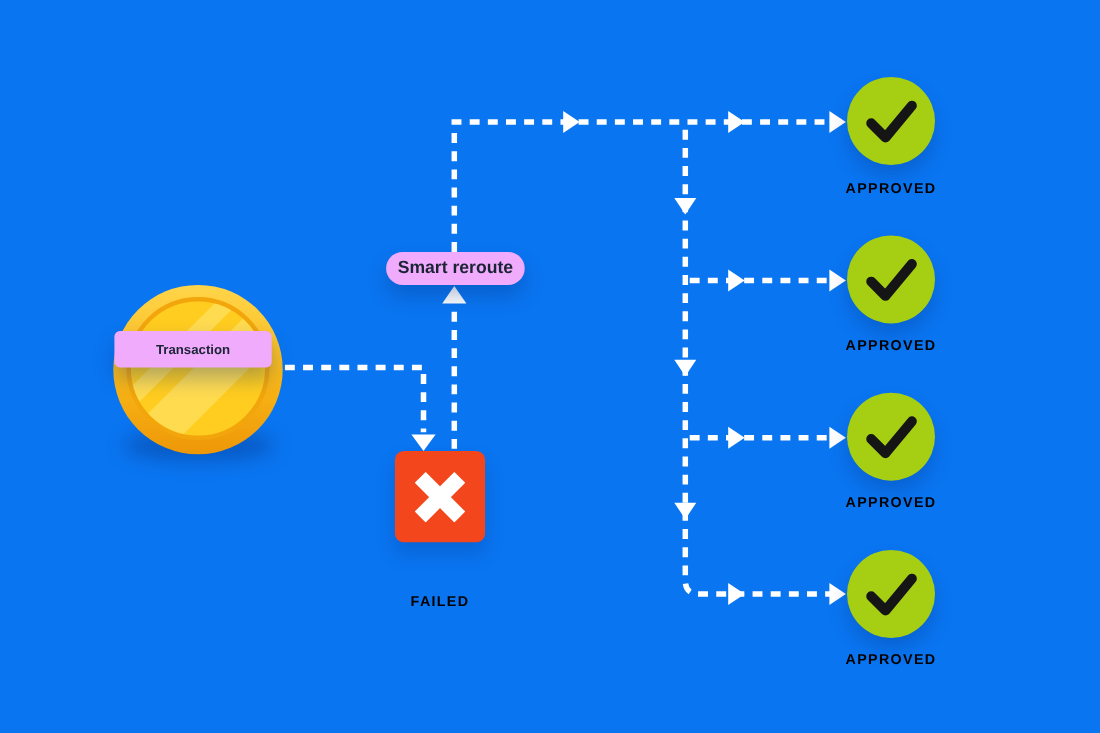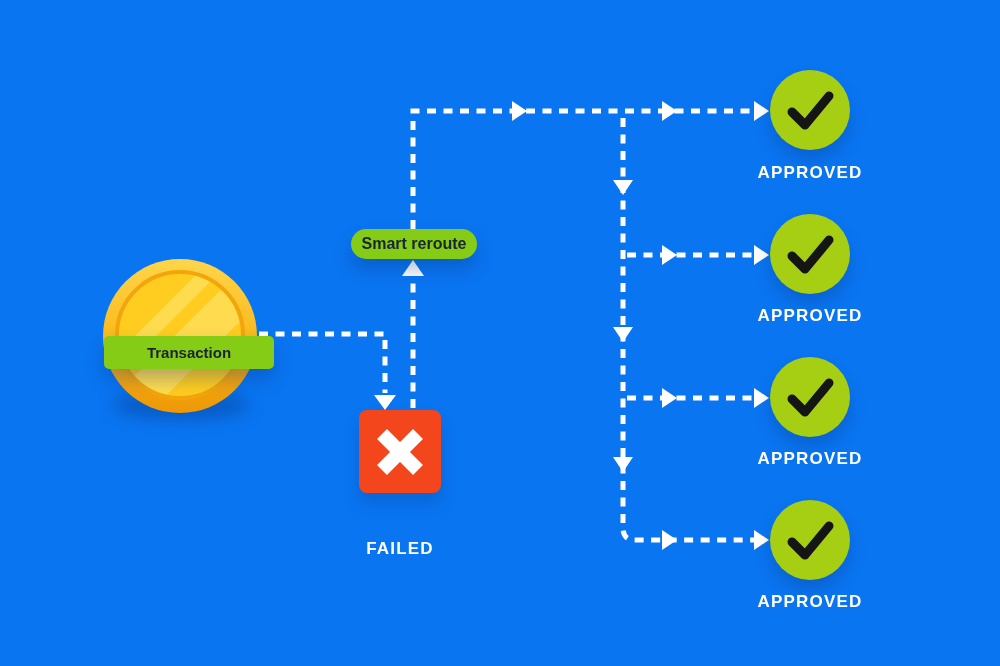--- a/index.html
+++ b/index.html
@@ -22,43 +22,43 @@
   .coin-face{
     position:absolute;left:12px;top:11px;width:122px;height:122px;border-radius:50%;
     background:#FFCD1F;border:4px solid #F2A60C;overflow:hidden;
   }
   .coin-stripe{position:absolute;background:#FFDF5C;opacity:.8;transform:rotate(45deg);}
   .coin-stripe.wide{left:60px;top:-40px;width:36px;height:210px;}
   .coin-stripe.narrow{left:16px;top:-40px;width:15px;height:210px;}
 
   
   .tag{
-    position:absolute;background:#84cc16;display:flex;align-items:center;justify-content:center;
+    position:absolute;background:#f0abfc;display:flex;align-items:center;justify-content:center;
     color:#1B2435;font-weight:800;z-index:6;
     box-shadow:0 10px 18px rgba(6,45,120,.30);
   }
-  .tag.transaction{left:104px;top:336px;width:170px;height:33px;border-radius:5px;font-size:15px;}
+  .tag.transaction{left:104px;top:301px;width:143px;height:33px;border-radius:5px;font-size:12px;}
   .tag.pill{left:351px;top:229px;width:126px;height:30px;border-radius:16px;font-size:16px;}
 
   
   .failed-box{
     position:absolute;left:359px;top:410px;width:82px;height:83px;border-radius:8px;
     background:#F4461C;z-index:5;display:flex;align-items:center;justify-content:center;
     box-shadow:0 10px 16px rgba(6,45,120,.22);
   }
 
   
   .approved-circle{
     position:absolute;width:80px;height:80px;border-radius:50%;background:#A6CE13;z-index:5;
     display:flex;align-items:center;justify-content:center;
     box-shadow:0 10px 16px rgba(6,45,120,.25);
   }
 
   .caption{
-    position:absolute;color:#ffffff;font-weight:800;font-size:17px;letter-spacing:1.2px;
+    position:absolute;color:#000000;font-weight:800;font-size:13px;letter-spacing:1.2px;
     text-align:center;z-index:6;width:160px;transform:translateX(-50%);
   }
 </style>
 </head>
 <body>
 
 <div class="stage">
 
   <svg class="connectors" width="1000" height="666" viewBox="0 0 1000 666">
     <g stroke="#FFFFFF" stroke-width="5" fill="none" stroke-dasharray="9 7.5">

